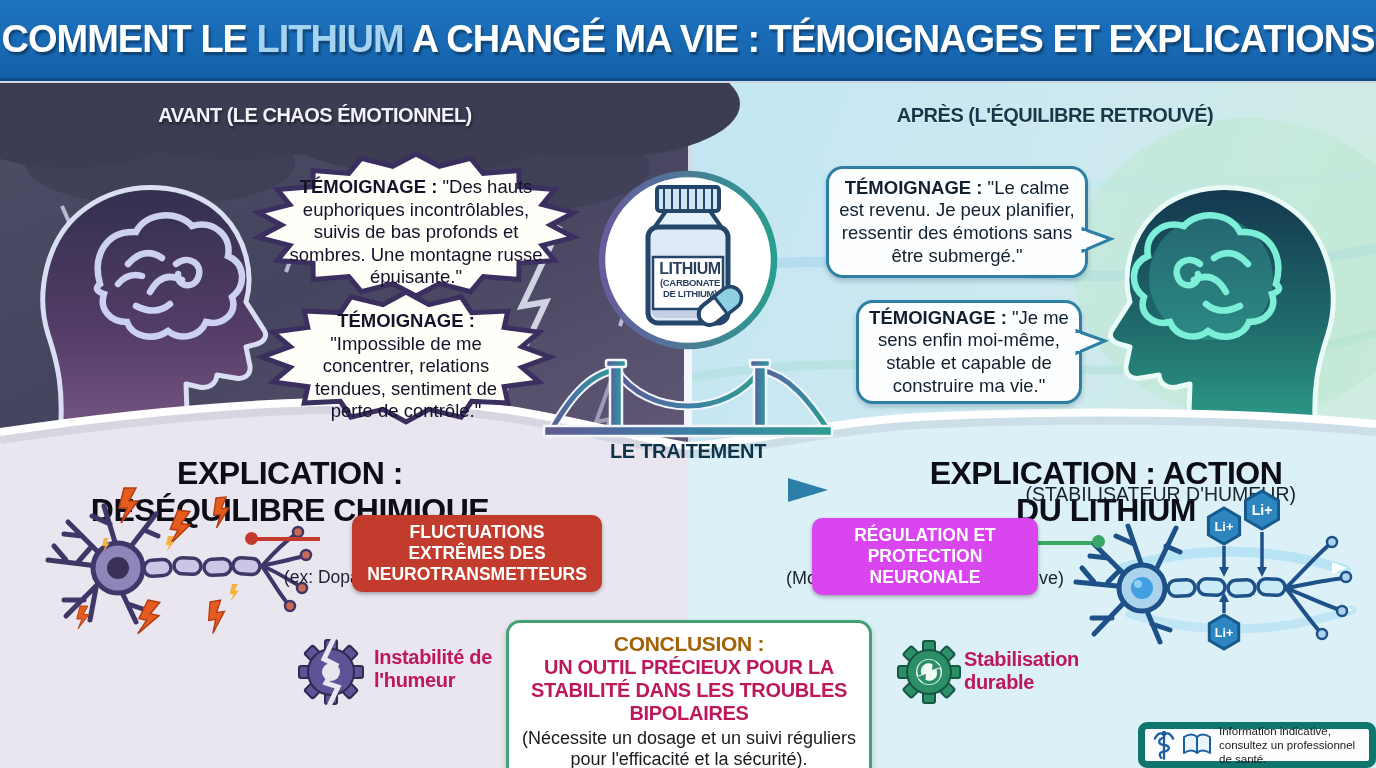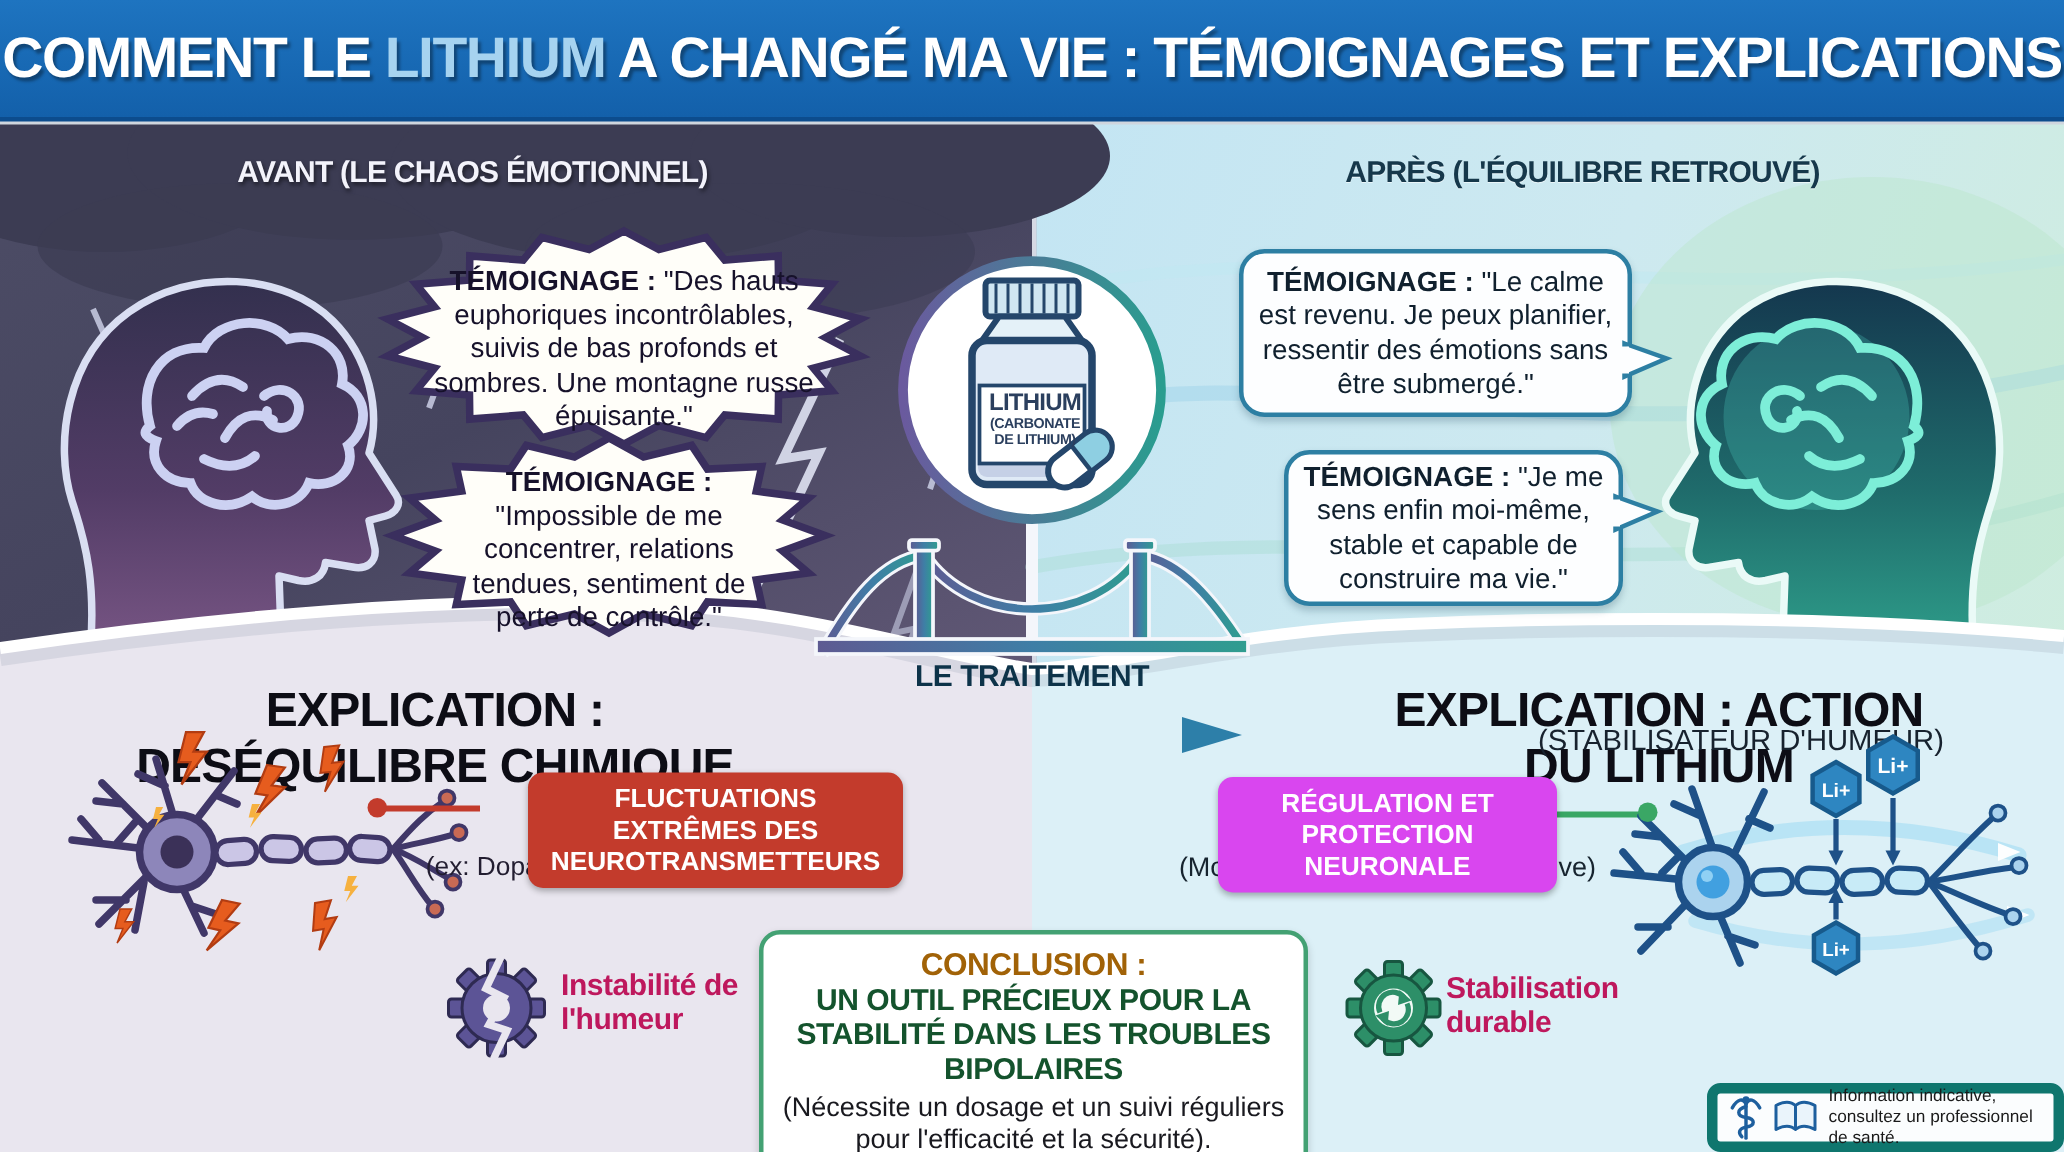--- a/index.html
+++ b/index.html
@@ -53,21 +53,21 @@
   .caption-after{color:#17242f;font-size:18px;}
   .connector{z-index:5;}
   .dot{z-index:6;border-radius:50%;}
   .icon-label{z-index:5;font-weight:bold;font-size:20px;line-height:1.15;color:#be185d;letter-spacing:-0.3px;}
 
   
   .conclusion{z-index:7;background:#ffffff;border:3.5px solid #43a173;border-radius:14px;
               box-sizing:border-box;text-align:center;padding:9px 6px;
               box-shadow:0 3px 6px rgba(0,0,0,.18);}
   .conclusion .t1{font-weight:bold;font-size:21px;color:#a16207;letter-spacing:-0.3px;}
-  .conclusion .t2{font-weight:bold;font-size:20px;line-height:1.16;color:#14532d;letter-spacing:-0.3px;}
+  .conclusion .t2{font-weight:bold;font-size:20px;line-height:1.16;color:#be185d;letter-spacing:-0.3px;}
   .conclusion .t3{font-size:18px;line-height:1.18;color:#19191f;margin-top:2px;}
 
   
   .footer{z-index:8;background:#fbfdfe;border:7px solid #0f766e;border-radius:9px;
           display:flex;align-items:center;gap:7px;padding:4px 8px;box-sizing:border-box;}
   .footer .txt{font-size:11.5px;line-height:1.22;color:#1a1a1a;}
 </style>
 </head>
 <body>
 

